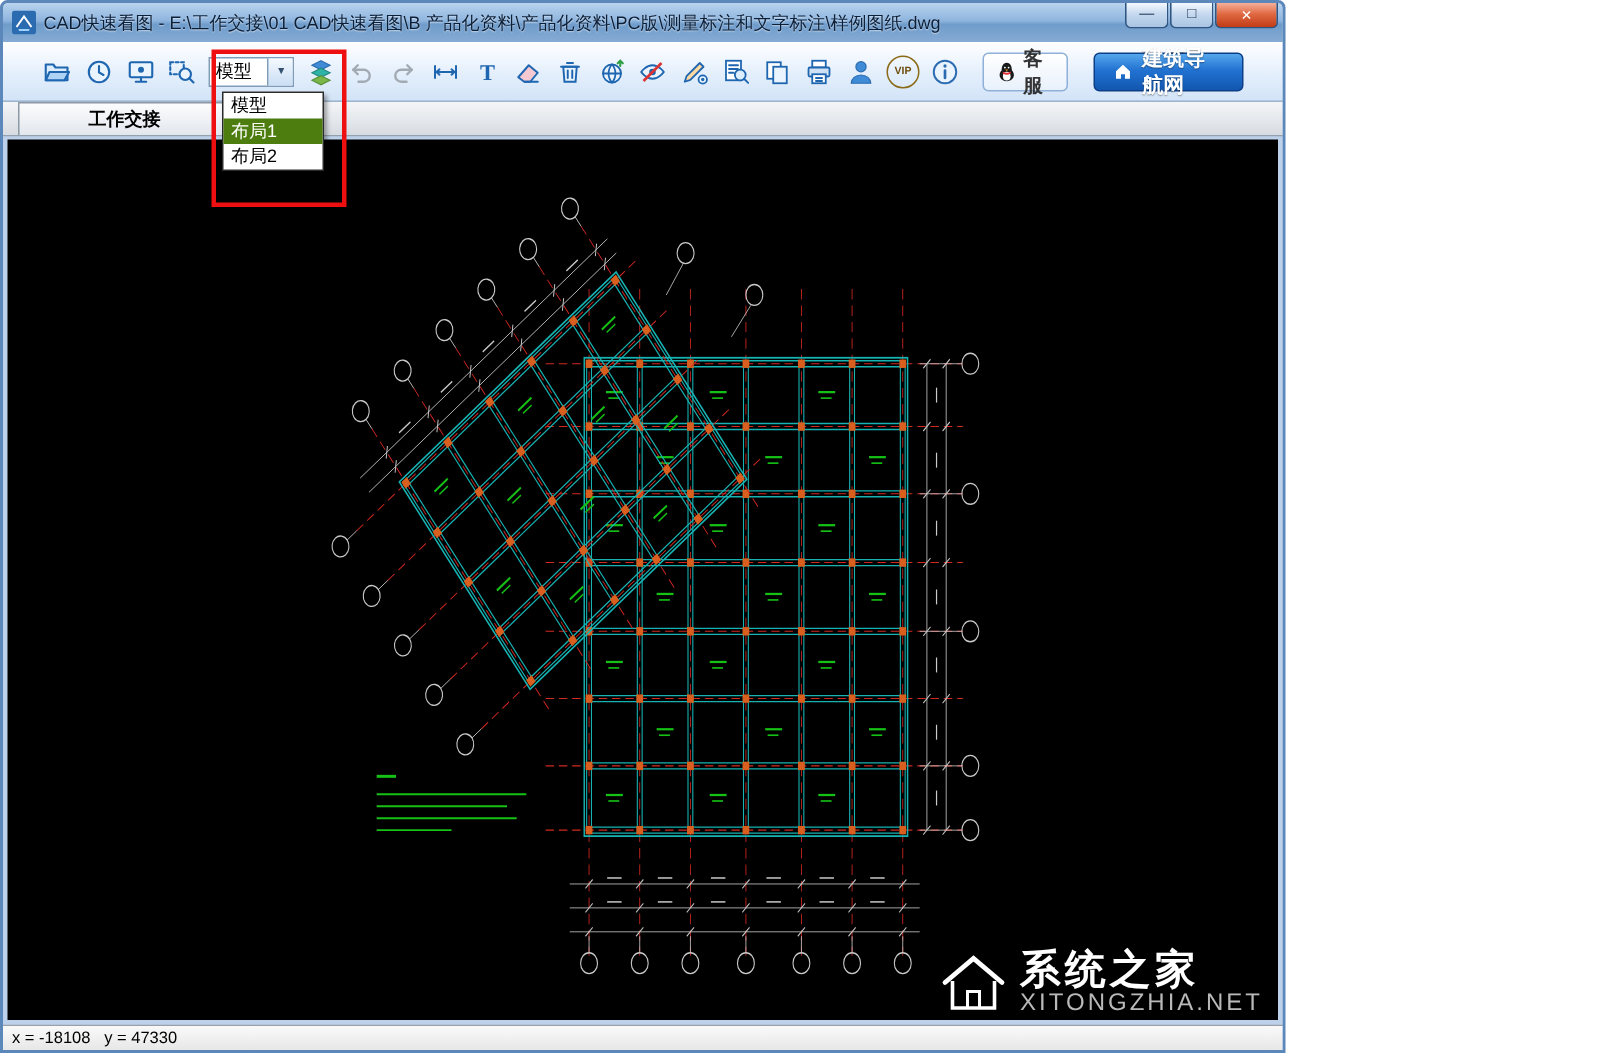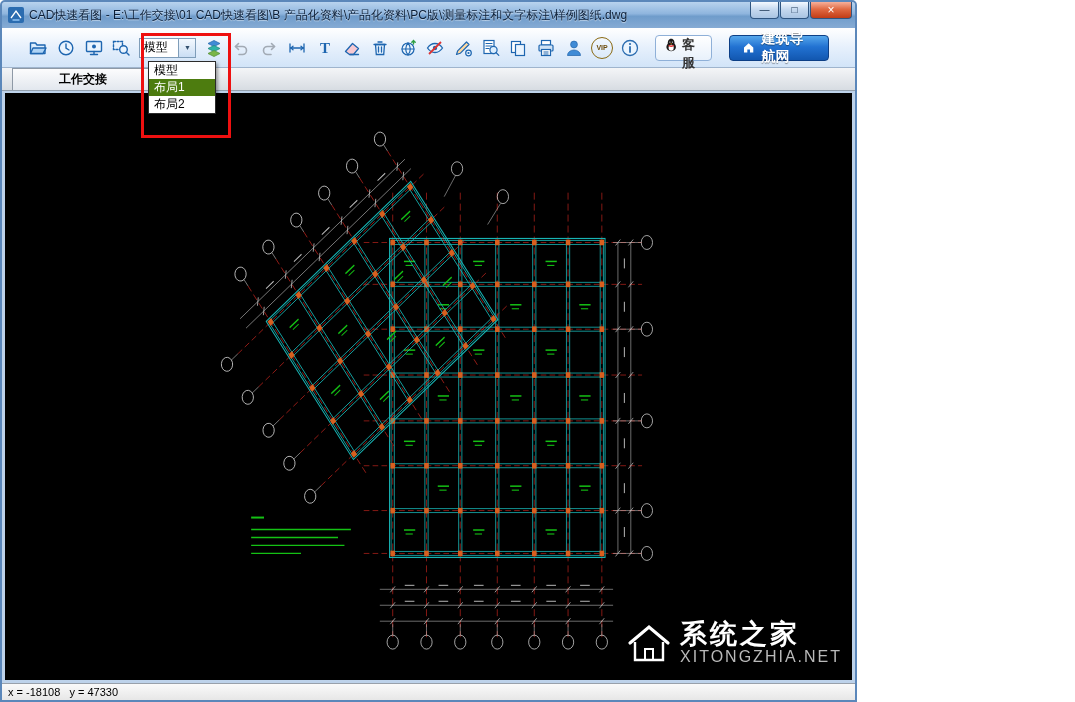--- a/index.html
+++ b/index.html
@@ -15,31 +15,31 @@
   .toolbar{height:40px;flex:0 0 40px;position:relative;z-index:30;display:flex;align-items:center;gap:7px;padding:0 26px;background:linear-gradient(#ffffff,#e6f0fc 50%,#d2e4f8);border-bottom:1px solid #9fb4cd}
   .tool-btn{width:26px;height:26px;display:flex;align-items:center;justify-content:center;border-radius:3px}
   .combo{width:72px;height:20px;border:1px solid #7f9db9;background:#fff;display:flex;align-items:stretch;font-size:12px}
   .combo-text{flex:1;display:flex;align-items:center;padding-left:4px;color:#000}
   .combo-arrow{width:17px;border-left:1px solid #7f9db9;background:linear-gradient(#f4f9fe,#cadef4);display:flex;align-items:center;justify-content:center;font-size:7px;color:#33506e}
   .dropdown{position:absolute;left:146px;top:33px;width:68px;background:#fff;border:1px solid #2b2b2b;z-index:40;box-shadow:2px 2px 3px rgba(0,0,0,.35)}
   .dd-item{height:17px;display:flex;align-items:center;padding-left:5px;font-size:12px;color:#000}
   .dd-item.sel{background:#4d7c0f;color:#fff}
   .red-box{position:absolute;left:139px;top:5px;width:90px;height:105px;border:3px solid #ee1010;z-index:50;pointer-events:none}
   .spacer{margin-left:auto}
-  .kefu-btn{height:26px;display:flex;align-items:flex-start;gap:5px;padding:0 9px;border:1px solid #8fb0d8;border-radius:4px;background:linear-gradient(#ffffff,#e8f1fb);font-size:13px;font-weight:bold;color:#333}
+  .kefu-btn{height:26px;display:flex;align-items:center;gap:5px;padding:0 9px;border:1px solid #8fb0d8;border-radius:4px;background:linear-gradient(#ffffff,#e8f1fb);font-size:13px;font-weight:bold;color:#333}
   .nav-btn{height:26px;display:flex;align-items:center;gap:6px;padding:0 12px;margin-left:10px;border:1px solid #0d3f86;border-radius:4px;background:linear-gradient(#55a7ec,#2272d2 45%,#1257b0);color:#fff;font-size:14px;font-weight:bold;text-shadow:0 1px 1px rgba(0,0,0,.4)}
   .vip-badge{width:22px;height:22px;border-radius:50%;border:1px solid #8a6a14;background:radial-gradient(circle at 35% 30%,#ffe a,#ffe68a 10%,#e8b93c 60%,#b8860b);display:flex;align-items:center;justify-content:center;font-size:7px;font-weight:bold;color:#6e4d0c}
   
   .tabbar{height:23px;flex:0 0 23px;display:flex;align-items:stretch;padding-left:10px;background:linear-gradient(#f4f5f7,#d7dce2);border-bottom:1px solid #93a0ae}
   .tab{width:142px;display:flex;align-items:center;justify-content:center;font-size:12px;font-weight:bold;color:#000;background:linear-gradient(#fcfcfd,#e2e7ee);border:1px solid #8e99a6;border-bottom:none}
   
   .canvas-wrap{flex:1;position:relative;background:#bdd2ea;padding:2px 3px 3px}
   .canvas{position:relative;width:100%;height:100%;background:#000;overflow:hidden}
   .cad-svg{display:block;width:100%;height:100%}
-  .watermark{position:absolute;right:10px;bottom:14px;display:flex;align-items:center;gap:8px;pointer-events:none}
+  .watermark{position:absolute;right:10px;bottom:2px;display:flex;align-items:center;gap:8px;pointer-events:none}
   .wm-text .t1{font-size:27px;font-weight:bold;color:#fff;letter-spacing:3px;line-height:1.05}
   .wm-text .t2{font-size:16px;color:#b9b9b9;letter-spacing:2px}
   
   .statusbar{height:17px;flex:0 0 17px;display:flex;align-items:center;padding-left:6px;background:linear-gradient(#fafafa,#e7e7e7);border-top:1px solid #98a0aa;font-size:11px;color:#000}
   .status-text{white-space:pre}
 </style>
 </head>
 <body>
 
 <div class="window">

